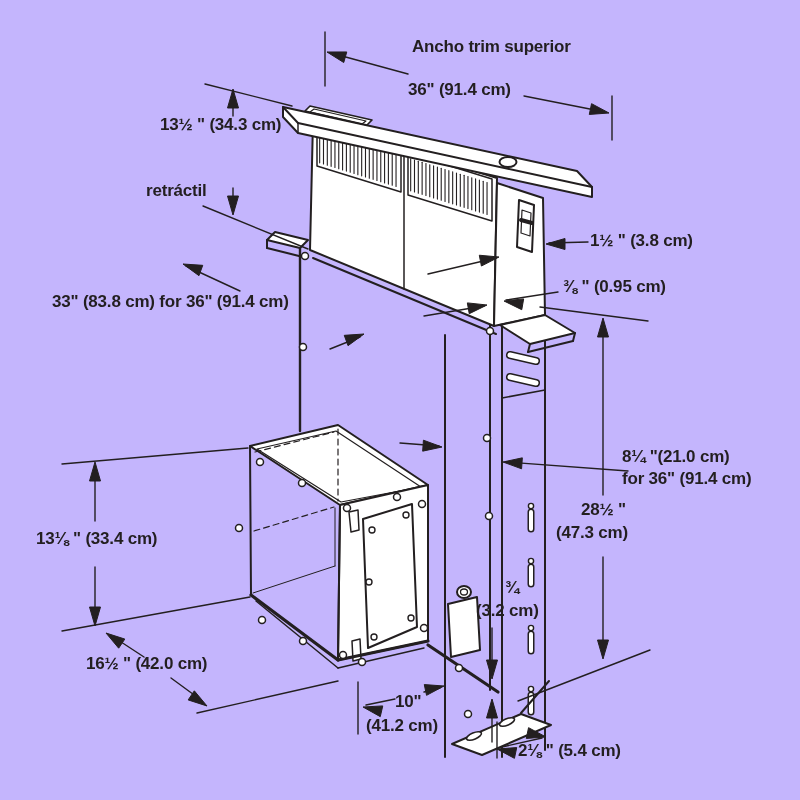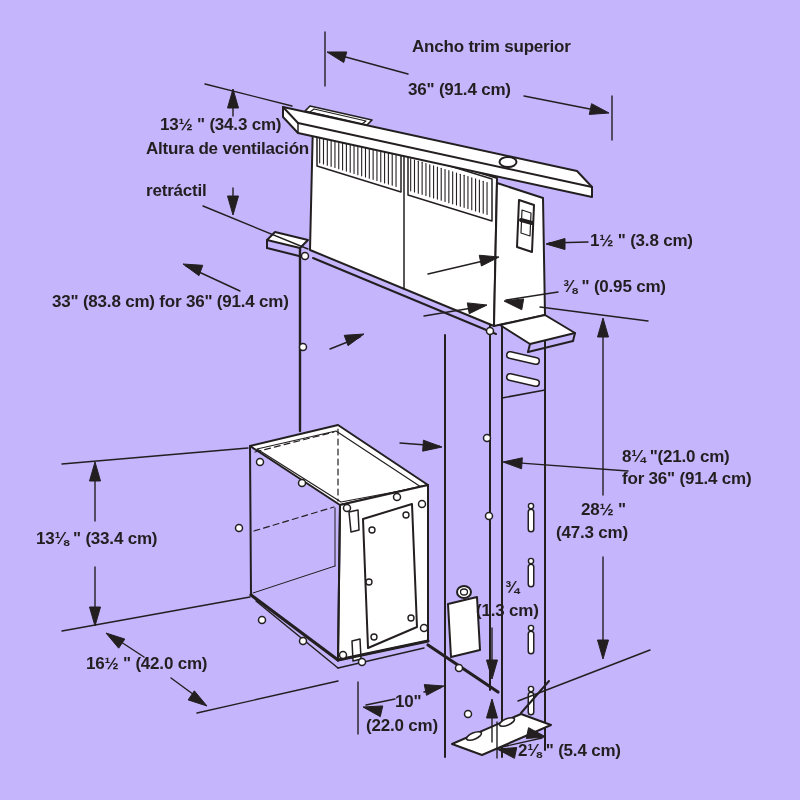--- a/index.html
+++ b/index.html
@@ -206,36 +206,35 @@
       <polygon points="492,679 486.5,660 497.5,660" stroke="#231f20" stroke-width="1" fill="#231f20" stroke-linejoin="round"></polygon>
       <polygon points="492,699 497.5,718 486.5,718" stroke="#231f20" stroke-width="1" fill="#231f20" stroke-linejoin="round"></polygon>
       <polygon points="497,749 516.72831871344,747.5705103215015 514.4412901144445,758.3301339295734" stroke="#231f20" stroke-width="1" fill="#231f20" stroke-linejoin="round"></polygon>
       <polygon points="546,737 526.27168128656,738.4294896784985 528.5587098855555,727.6698660704266" stroke="#231f20" stroke-width="1" fill="#231f20" stroke-linejoin="round"></polygon>
     </svg>
 
   <div class="lbl" style="left:412px;top:36px">Ancho trim superior</div>
   <div class="lbl" style="left:408px;top:79px">36" (91.4 cm)</div>
 
   <div class="lbl" style="left:160px;top:114px">13½ " (34.3 cm)</div>
-  <div class="lbl" style="left:146px;top:138px">Altura de ventilación</div>
   <div class="lbl" style="left:146px;top:180px">retráctil</div>
 
   <div class="lbl" style="left:590px;top:230px">1½ " (3.8 cm)</div>
   <div class="lbl" style="left:563px;top:276px">⅜ " (0.95 cm)</div>
   <div class="lbl" style="left:52px;top:291px">33" (83.8 cm) for 36" (91.4 cm)</div>
 
   <div class="lbl" style="left:622px;top:446px">8¼ "(21.0 cm)</div>
   <div class="lbl" style="left:622px;top:468px">for 36" (91.4 cm)</div>
 
   <div class="lbl" style="left:581px;top:499px">28½ "</div>
   <div class="lbl" style="left:556px;top:522px">(47.3 cm)</div>
 
   <div class="lbl" style="left:36px;top:528px">13⅛ " (33.4 cm)</div>
   <div class="lbl" style="left:86px;top:653px">16½ " (42.0 cm)</div>
 
   <div class="lbl" style="left:395px;top:691px">10"</div>
-  <div class="lbl" style="left:366px;top:715px">(22.0 cm)</div>
+  <div class="lbl" style="left:366px;top:715px">(41.2 cm)</div>
 
   <div class="lbl" style="left:505px;top:577px">¾</div>
-  <div class="lbl" style="left:476px;top:600px">(1.3 cm)</div>
+  <div class="lbl" style="left:476px;top:600px">(3.2 cm)</div>
 
   <div class="lbl" style="left:518px;top:740px">2⅛ " (5.4 cm)</div>
 </div>
 
 </body></html>

